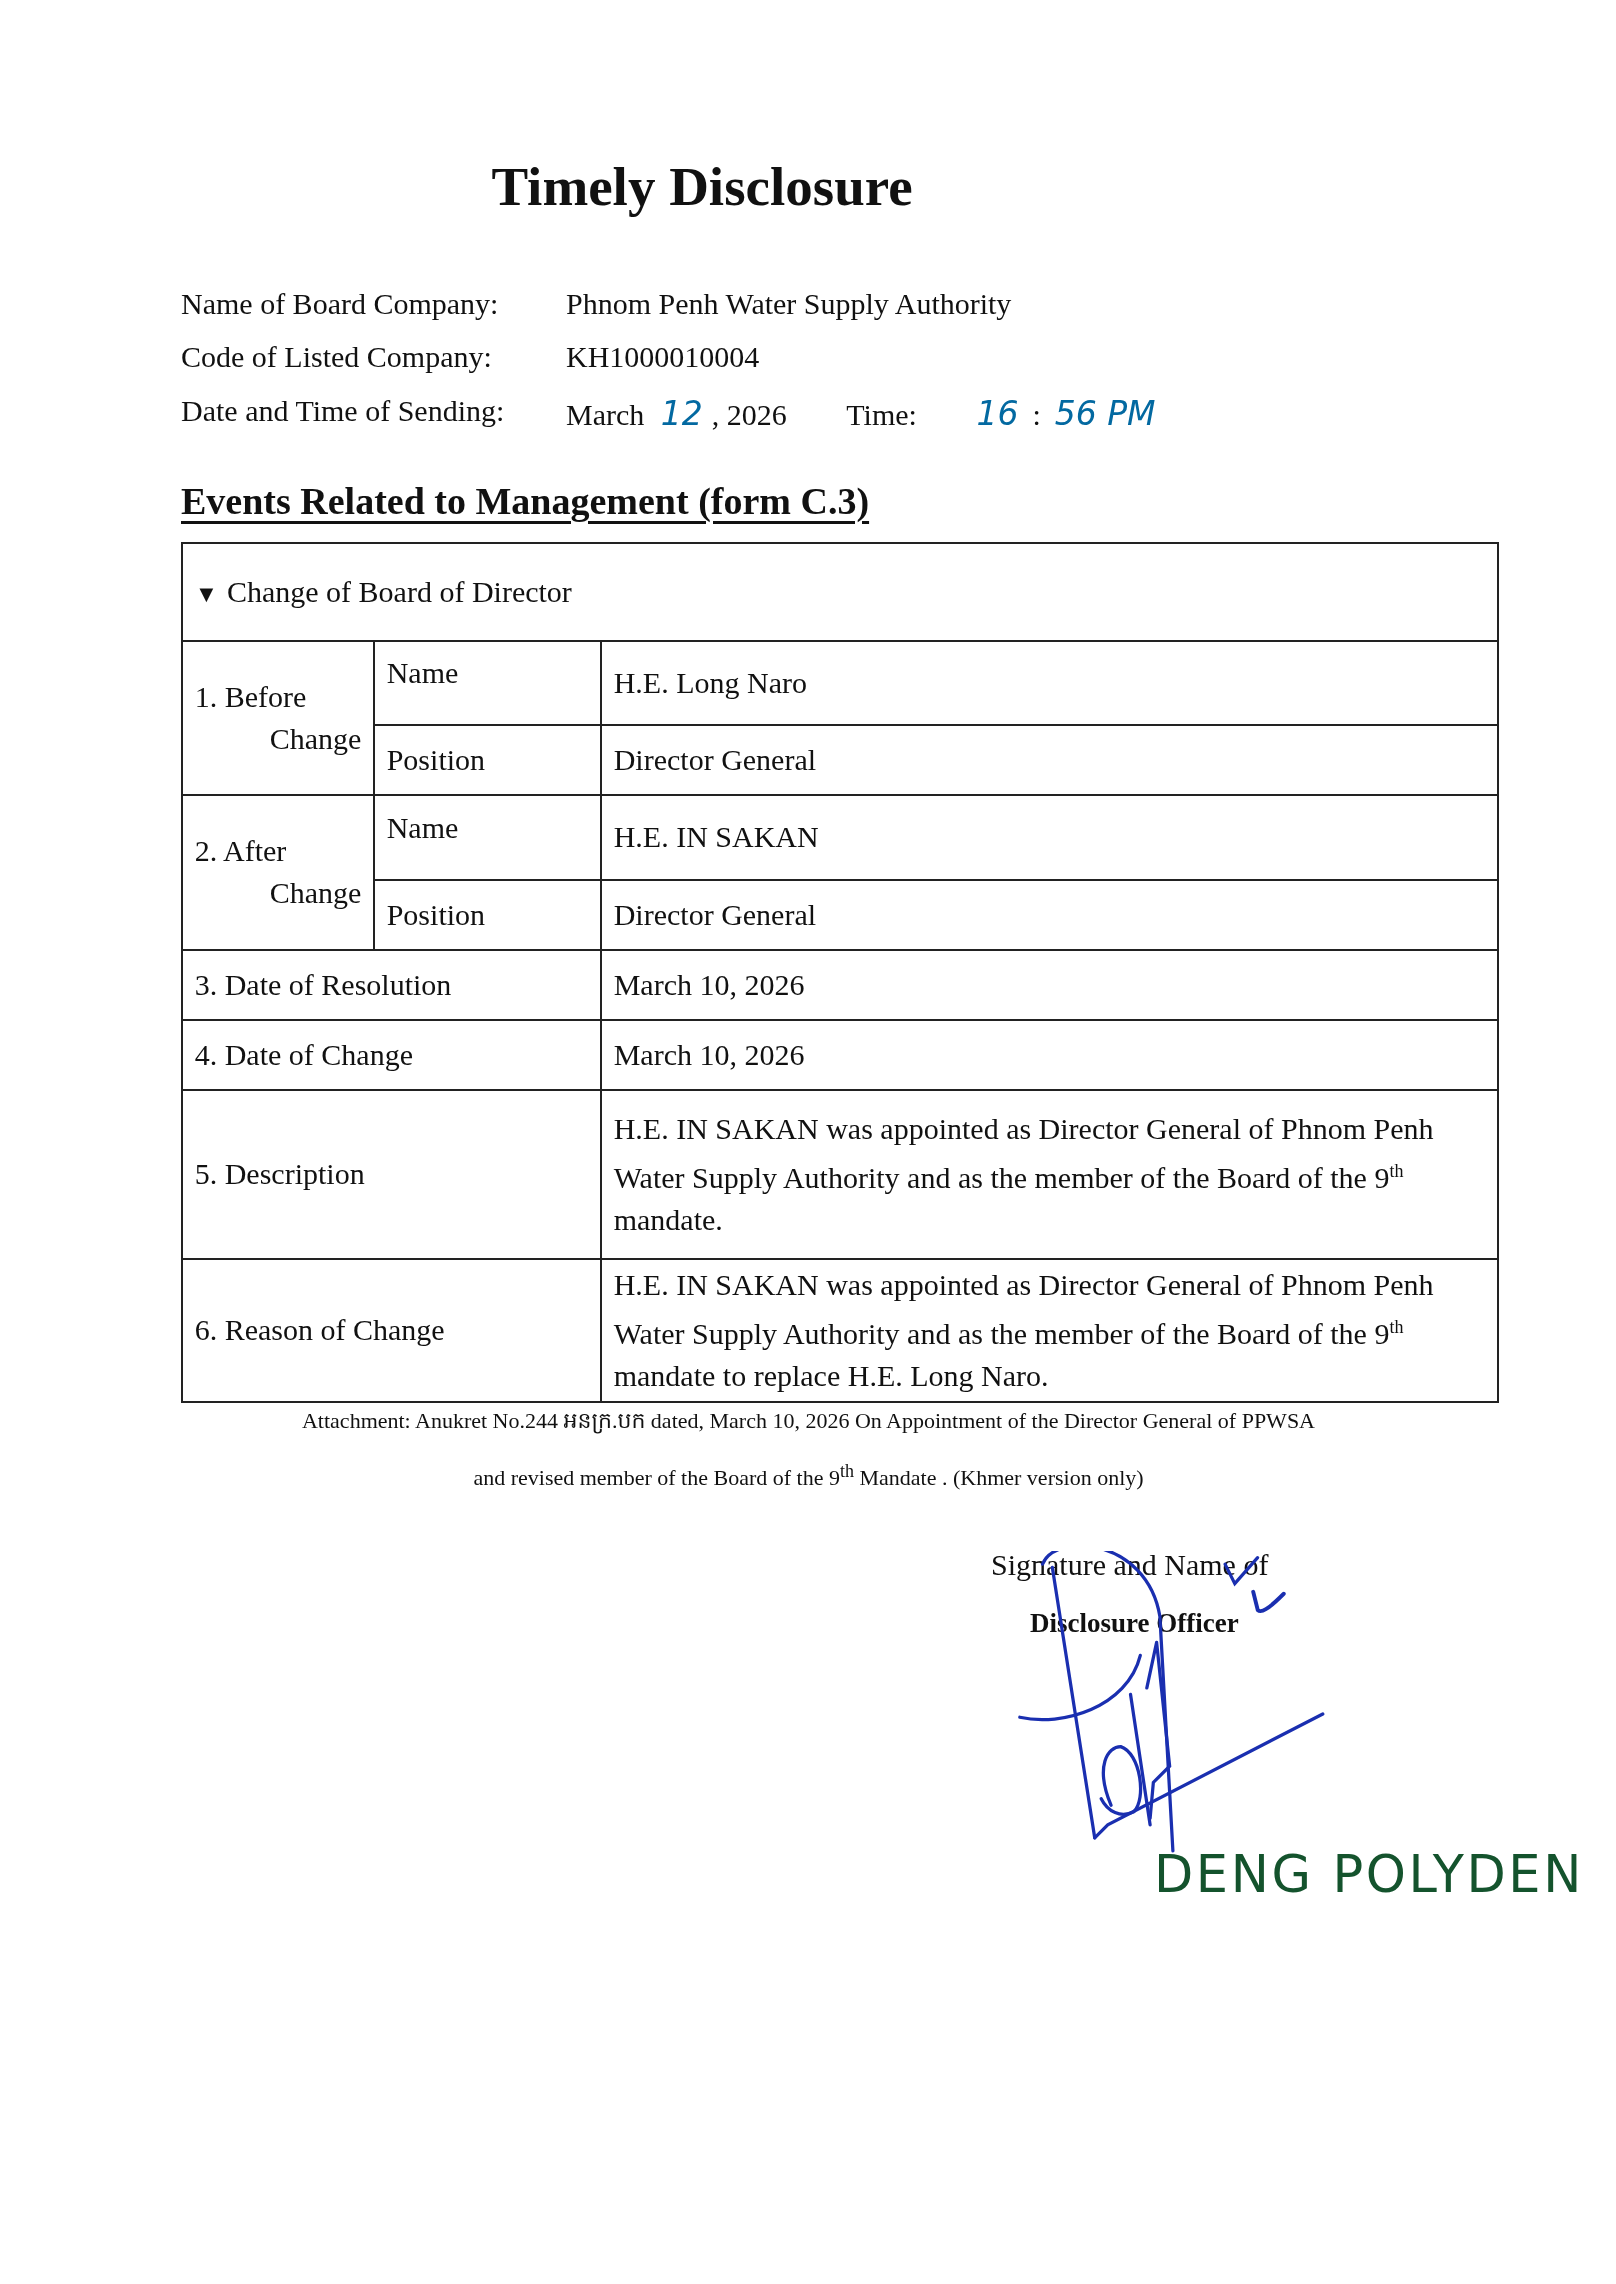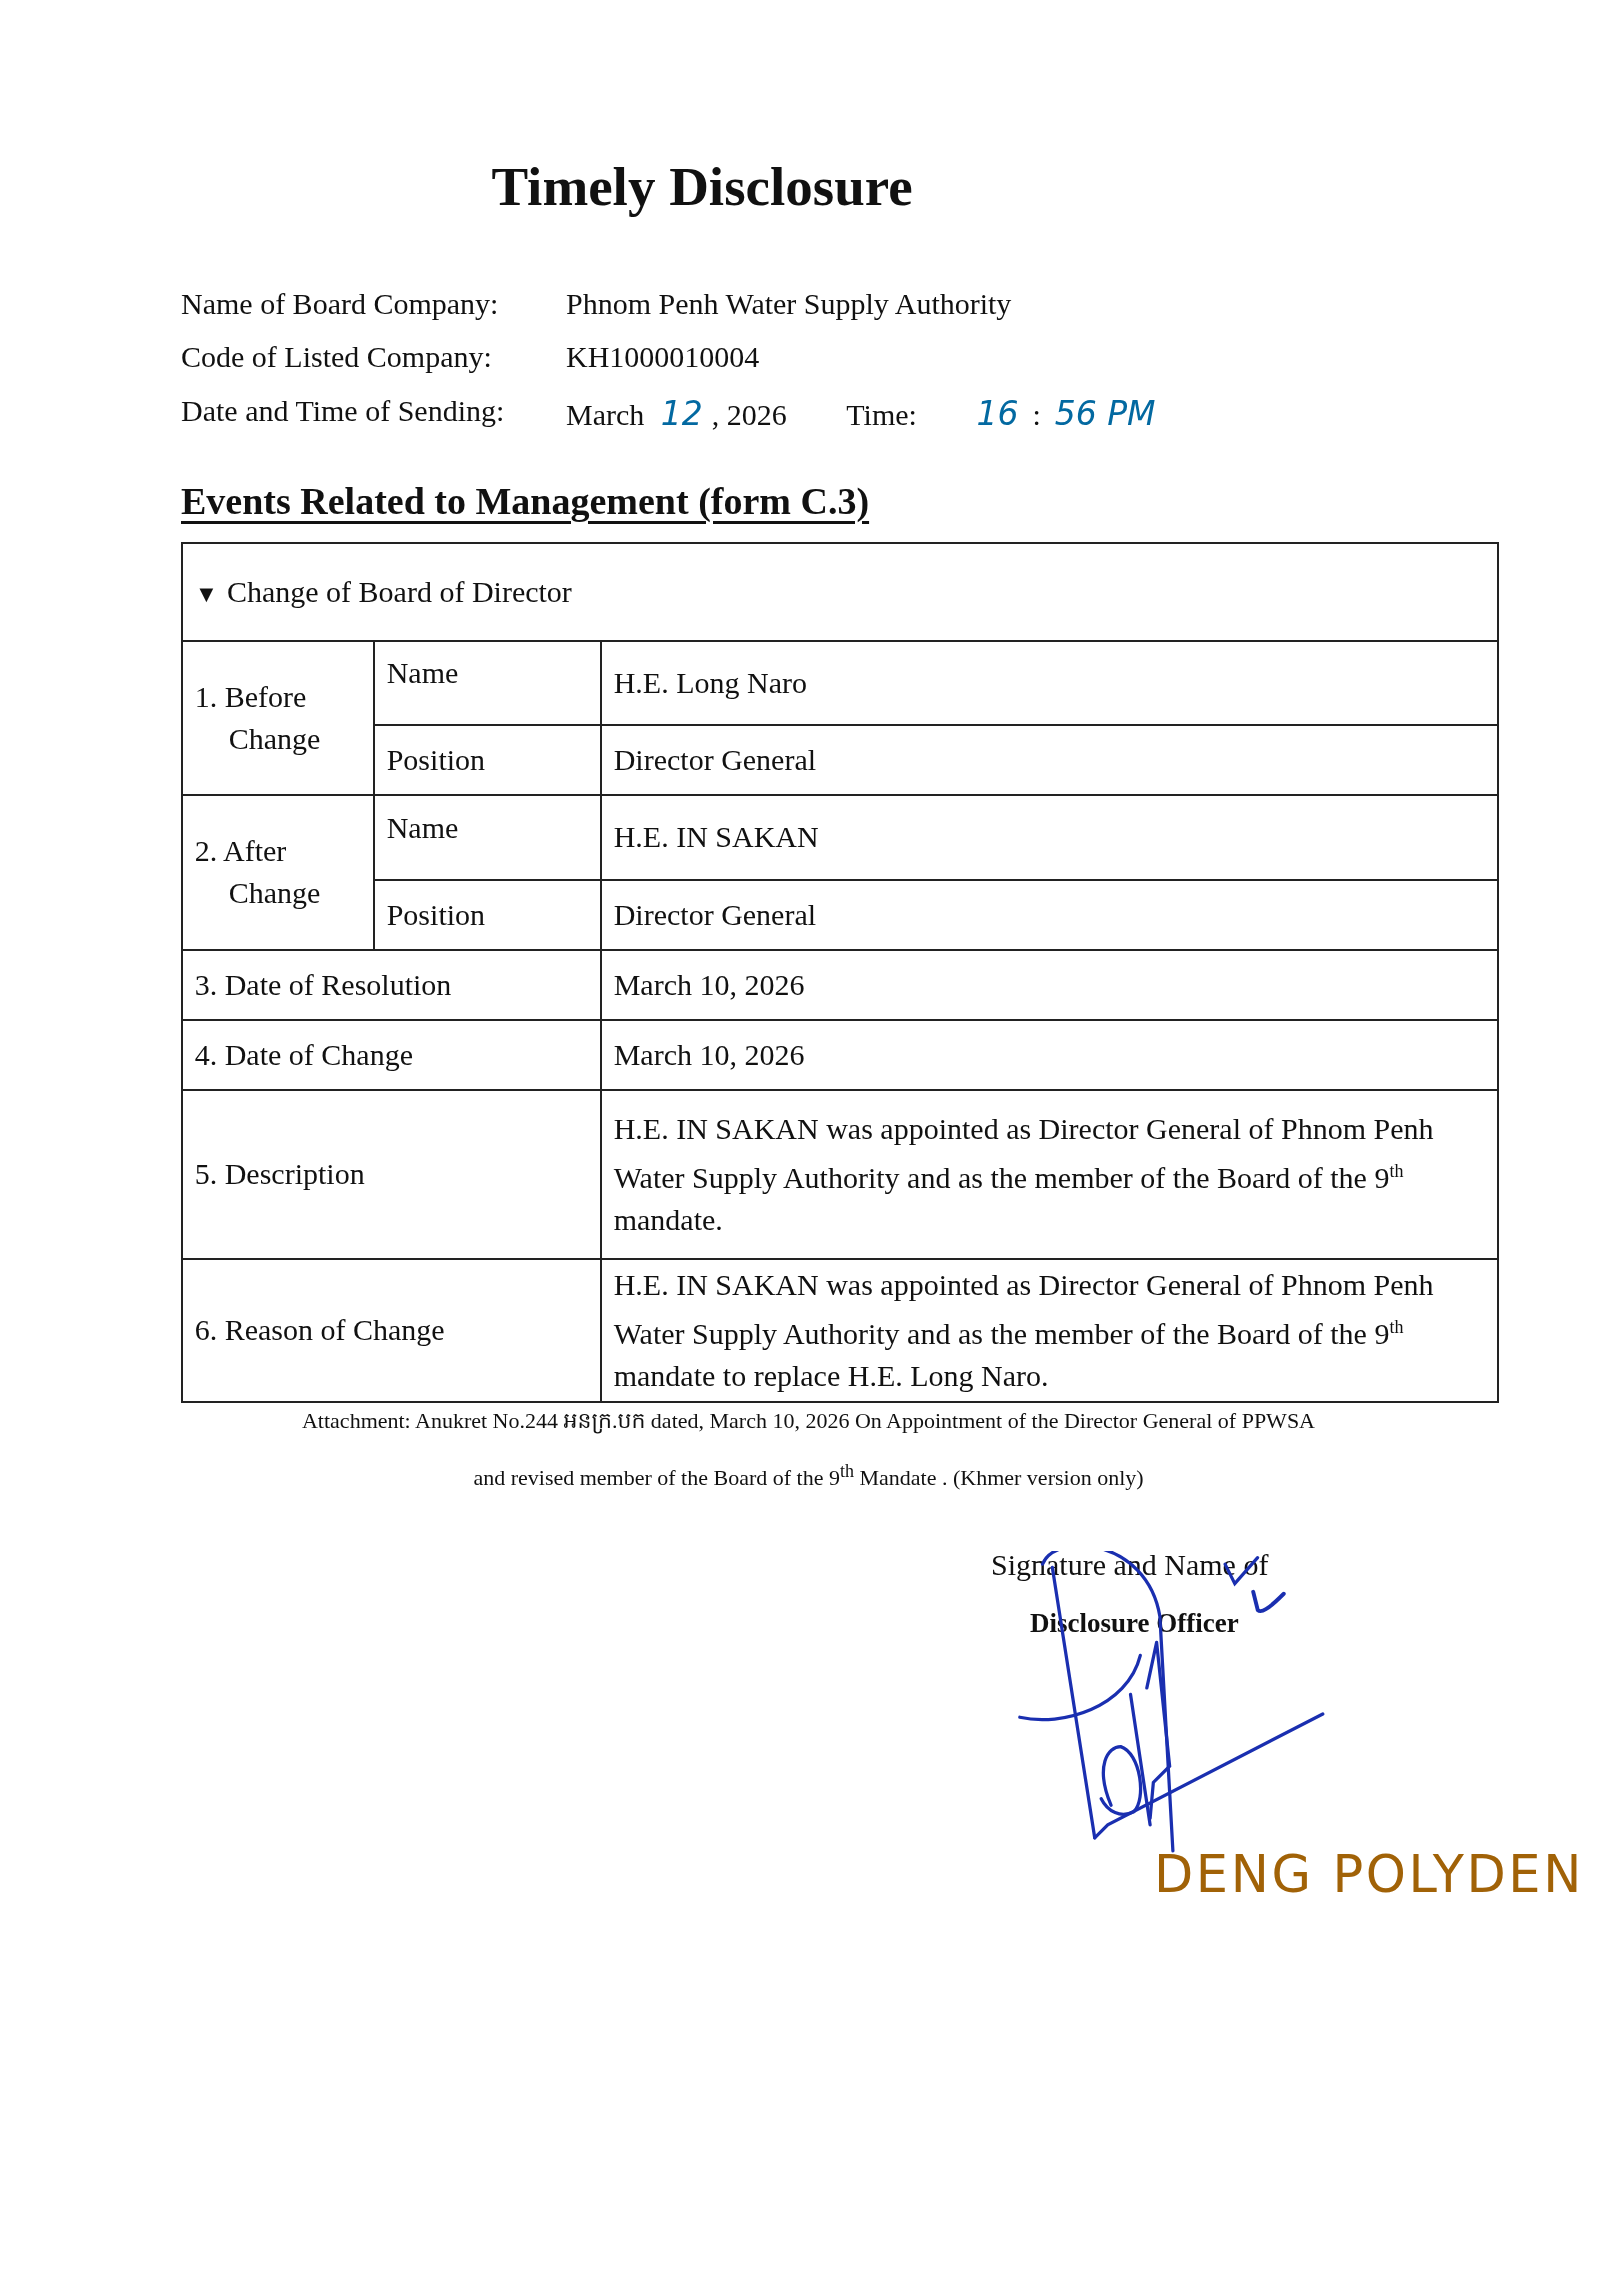--- a/index.html
+++ b/index.html
@@ -14,30 +14,30 @@
   .section { position: absolute; left: 181px; top: 479px; font-size: 38px; font-weight: bold;
              text-decoration: underline; text-decoration-thickness: 3.3px; text-underline-offset: 6.5px; }
   table.form { position: absolute; left: 181px; top: 542px; width: 1318px; border-collapse: collapse;
                font-size: 30px; }
   table.form td { border: 2px solid #222; vertical-align: middle; padding: 0 11.7px; }
   .hdr td { height: 96px; }
   .hdr .tri { font-size: 23.5px; margin-right: 9px; }
   .r td { height: 68px; }
   .r .sub { vertical-align: top; padding-top: 14.3px; }
   .grp { line-height: 42px; }
-  .grp .indent { padding-left: 34px; }
+  .grp .indent { padding-left: 34px; text-align: right; }
   .desc td { height: 167px; }
   .desc2 td { height: 141px; }
   .para { line-height: 42px; }
   sup { font-size: 18px; }
   .attach { position: absolute; top: 1395px; left: 0; width: 1617px; text-align: center; font-size: 22px; line-height: 51px; }
   .sig { position: absolute; left: 991px; top: 1535px; font-size: 30px; line-height: 59px; }
   .sig .l2 { padding-left: 39px; font-weight: bold; font-size: 27px; }
   .signame { position: absolute; left: 1154px; top: 1845px; font-family: "DejaVu Sans", sans-serif;
-             color: #a16207; font-size: 51px; letter-spacing: 2.6px; }
+             color: #14532d; font-size: 51px; letter-spacing: 2.6px; }
   svg.sigmark { position: absolute; left: 1010px; top: 1551px; }
 </style>
 </head>
 <body>
 
 <div class="title">Timely Disclosure</div>
 
 <div class="meta" style="top:287px;">
   <span class="lbl">Name of Board Company:</span>
   <span class="val">Phnom Penh Water Supply Authority</span>

